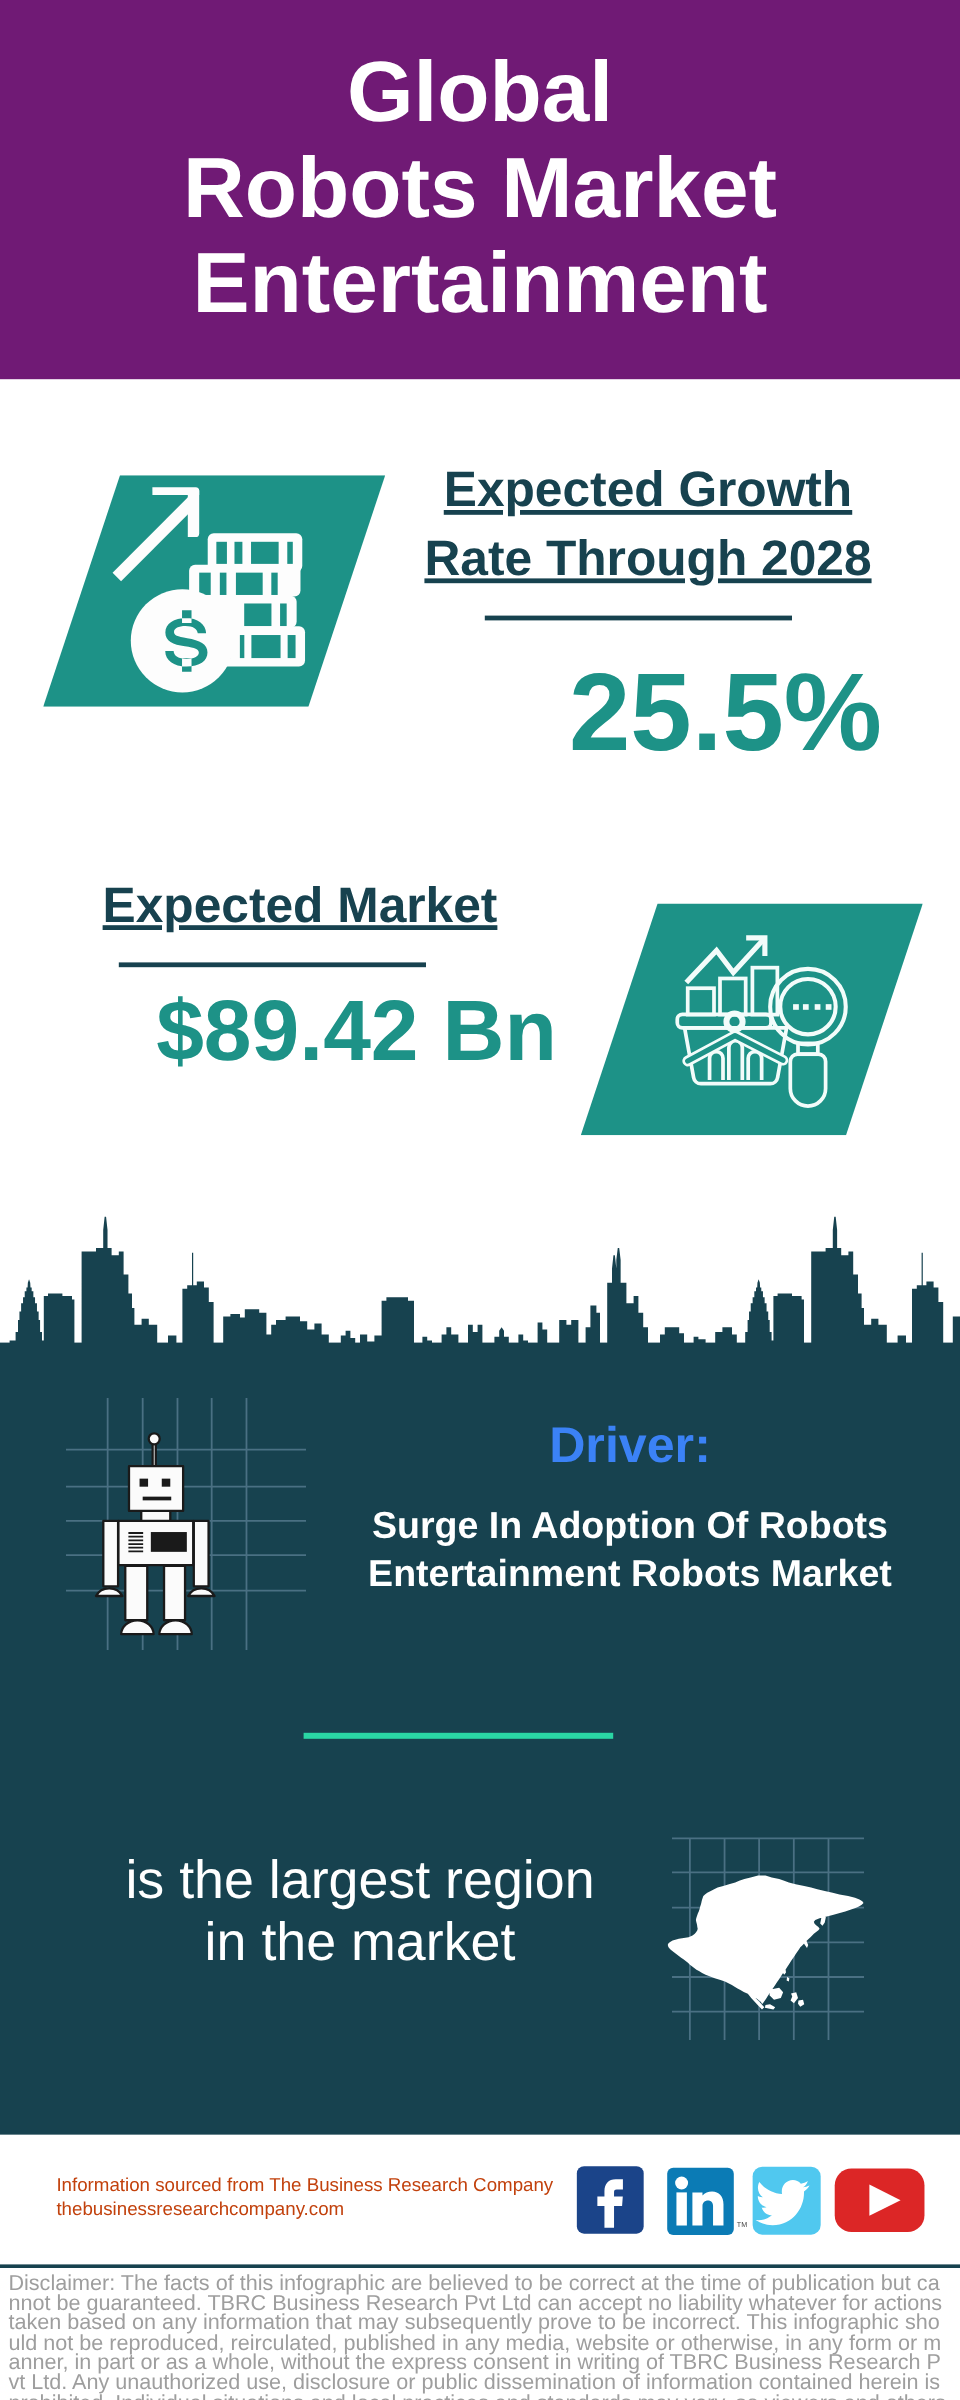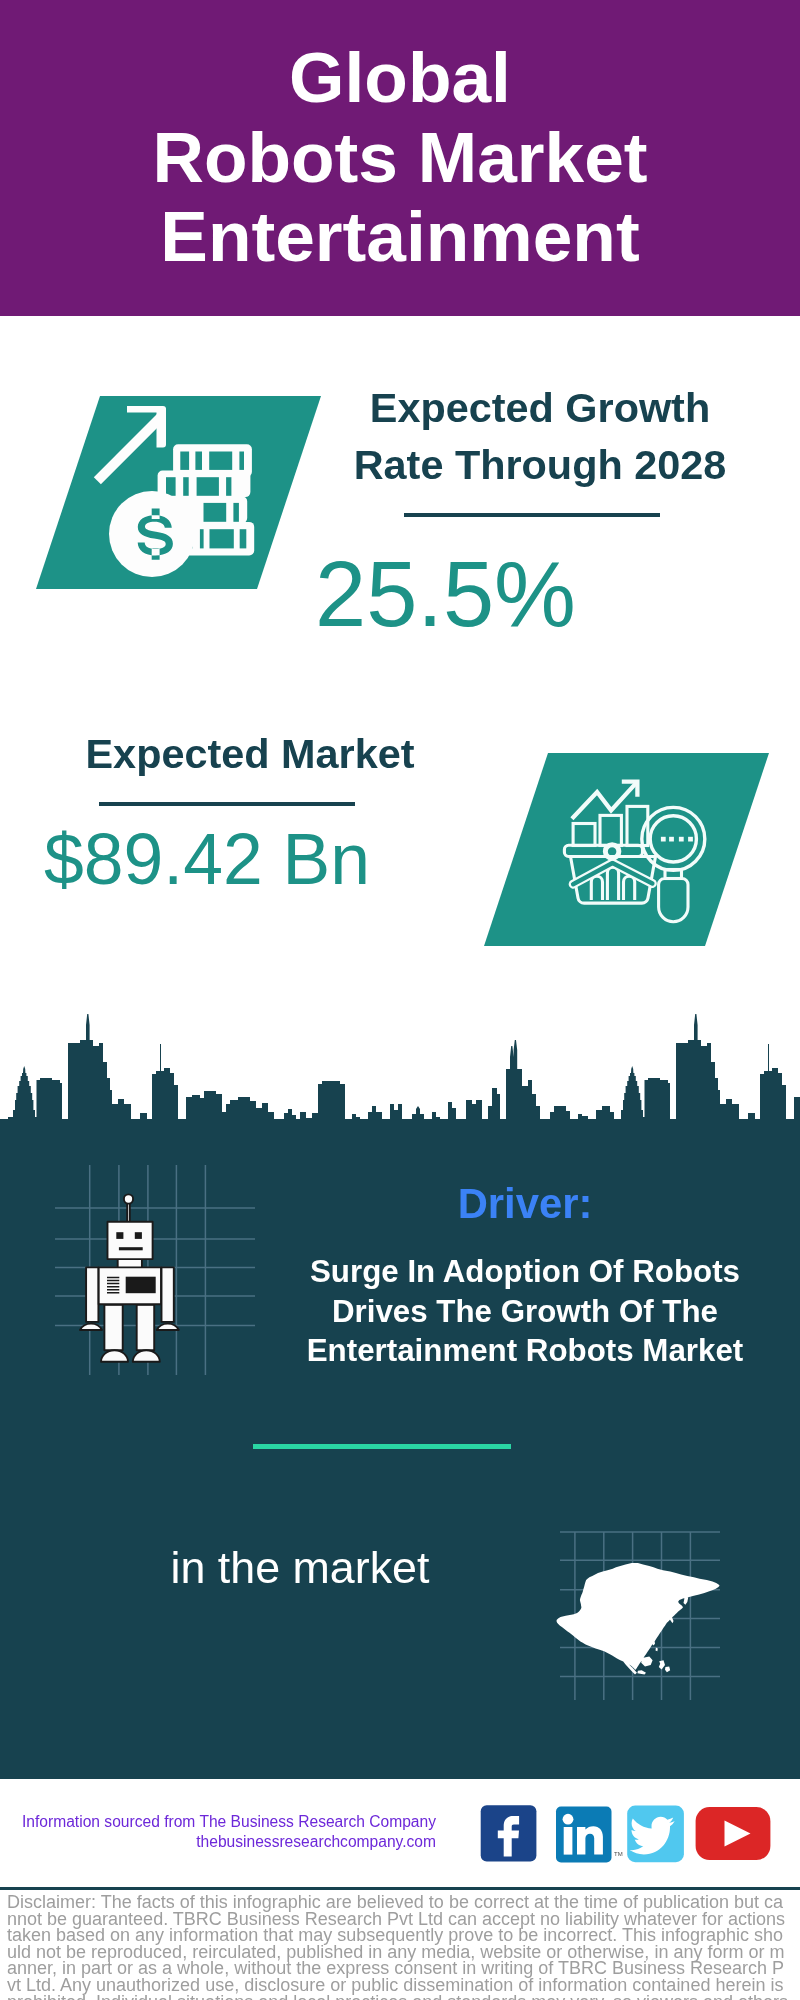--- a/index.html
+++ b/index.html
@@ -5,53 +5,53 @@
   html,body{margin:0;padding:0;}
   body{width:800px;height:2000px;background:#ffffff;font-family:"Liberation Sans",sans-serif;overflow:hidden;}
   .page{position:relative;width:800px;height:2000px;overflow:hidden;}
 
   
   .header{position:absolute;left:0;top:0;width:800px;height:316px;background:#701a75;padding-left:28px;}
   .title{position:absolute;left:0;top:38px;width:800px;text-align:center;color:#ffffff;
          font-size:71.3px;font-weight:bold;line-height:79.5px;letter-spacing:0px;}
 
   
-  .stat-head{color:#17424f;font-size:36px;font-weight:bold;line-height:44px;text-align:center;}
+  .stat-head{color:#17424f;font-size:36px;font-weight:bold;line-height:44px;text-align:center;text-decoration:underline;}
   .rule{height:5px;background:#17424f;}
   .stat-val{color:#1d9287;font-size:90px;font-weight:bold;line-height:92px;text-align:center;}
 
   .para{position:absolute;background:#1d9287;}
 
   
   .stat1-icon{left:36px;top:396px;width:285px;height:193px;}
   .stat1-text{position:absolute;left:330px;top:380px;width:420px;}
   .stat2-text{position:absolute;left:40px;top:726px;width:420px;}
   .stat2-icon{left:484px;top:753px;width:285px;height:193px;}
   .stat-head{color:#17424f;font-size:41.4px;font-weight:bold;line-height:57px;text-align:center;}
   .rule{height:4px;background:#17424f;width:256px;margin:19px auto 0 auto;position:relative;left:-8px;}
-  .stat-val{color:#1d9287;font-size:92px;font-weight:normal;line-height:96px;text-align:left;margin-top:29px;position:relative;left:-15px;}
+  .stat-val{color:#1d9287;font-size:92px;font-weight:bold;line-height:96px;text-align:right;margin-top:29px;position:relative;left:-15px;}
 
   
   .lower{position:absolute;left:0;top:1119px;width:800px;height:660px;background:#17424f;}
   .skyline{position:absolute;left:0;top:1010px;width:800px;height:160px;}
 
   .driver-text{position:absolute;left:275px;top:1182px;width:500px;text-align:center;}
   .driver-label{color:#3b82f6;font-size:41.8px;font-weight:bold;line-height:44px;}
   .driver-body{color:#ffffff;font-size:31.3px;font-weight:bold;line-height:39.5px;margin-top:26px;}
   .driver-icon{position:absolute;left:55px;top:1165px;width:200px;height:210px;}
   .mid-rule{position:absolute;left:253px;top:1444px;width:258px;height:5px;background:#2ad6a4;}
 
   .region-text{position:absolute;left:50px;top:1542px;width:500px;text-align:center;}
   .region-name{color:#30e9b2;font-size:42.6px;font-weight:bold;line-height:44px;}
   .region-body{color:#ffffff;font-size:44.8px;line-height:51px;margin-top:0px;}
   .region-icon{position:absolute;left:540px;top:1500px;width:200px;height:200px;}
 
   
   .footer{position:absolute;left:0;top:1779px;width:800px;height:221px;background:#ffffff;}
-  .source{position:absolute;left:22px;top:1812px;color:#6d28d9;font-size:15.6px;line-height:19.5px;text-align:right;}
+  .source{position:absolute;left:47px;top:1812px;color:#c2410c;font-size:15.6px;line-height:19.5px;}
   .footer-rule{position:absolute;left:0;top:1886.5px;width:800px;height:3px;background:#17424f;}
   .disclaimer{position:absolute;left:7px;top:1894px;width:786px;color:#9e9e9e;font-size:18px;line-height:16.6px;text-align:left;word-break:break-all;}
 </style>
 </head>
 <body>
 
 <div class="page">
 
   <div class="header">
     <div class="title">
@@ -161,21 +161,20 @@
       <rect x="70.7" y="111.7" width="30.0" height="16.5" fill="#1a1a1a"></rect>
       <g stroke="#1a1a1a" stroke-width="1.5">
         <path d="M52,112.5 H64.3 M52,115.6 H64.3 M52,118.6 H64.3 M52,121.7 H64.3 M52,124.7 H64.3 M52,127.8 H64.3"></path>
       </g>
     </g>
   </svg>
   <div class="driver-text">
     <div class="driver-label">Driver:</div>
     <div class="driver-body">
       <div>Surge In Adoption Of Robots</div>
-      <div>Drives The Growth Of The</div>
       <div>Entertainment Robots Market</div>
     </div>
   </div>
   <div class="mid-rule"></div>
 
   <div class="footer"></div>
   <div class="source">
     <div>Information sourced from The Business Research Company</div>
     <div>thebusinessresearchcompany.com</div>
   </div>
@@ -208,20 +207,21 @@
     <g>
       <rect x="695.6" y="1807.1" width="74.8" height="52.9" rx="14" fill="#dc2626"></rect>
       <polygon fill="#ffffff" points="724.5,1820.5 750.5,1833.5 724.5,1846.5"></polygon>
     </g>
   </svg>
   <div class="footer-rule"></div>
   <div class="disclaimer">Disclaimer: The facts of this infographic are believed to be correct at the time of publication but cannot be guaranteed. TBRC Business Research Pvt Ltd can accept no liability whatever for actions taken based on any information that may subsequently prove to be incorrect. This infographic should not be reproduced, reirculated, published in any media, website or otherwise, in any form or manner, in part or as a whole, without the express consent in writing of TBRC Business Research Pvt Ltd. Any unauthorized use, disclosure or public dissemination of information contained herein is prohibited. Individual situations and local practices and standards may vary, so viewers and others utilizing information contained within a presentation are free to adopt differing standards and approaches as they see fit.</div>
 
   <div class="region-text">
     <div class="region-body">
+      <div>is the largest region</div>
       <div>in the market</div>
     </div>
   </div>
   <svg class="region-icon" viewBox="0 0 200 200">
     <g stroke="#4a7083" stroke-width="1.5">
       <path d="M34.9,32 V200 M63.8,32 V200 M92.6,32 V200 M121.5,32 V200 M150.4,32 V200"></path>
       <path d="M20,32 H180 M20,60.3 H180 M20,89.7 H180 M20,118.6 H180 M20,147.5 H180 M20,176.4 H180"></path>
     </g>
     <path fill="#ffffff" d="M97.9,63.0 103.1,64.5 109.3,65.9 113.5,67.3 117.4,68.7 123.0,70.2 130.2,71.6 135.9,73.0 141.1,74.4 147.3,75.9 153.9,77.3 159.6,78.7 166.8,80.1 172.5,81.5 176.2,83.0 178.6,84.4 179.6,85.8 178.1,87.2 175.8,88.7 172.9,90.1 168.6,91.5 164.4,92.9 159.1,94.4 153.9,95.8 148.2,97.2 143.0,98.6 139.4,100.1 138.2,101.5 138.7,102.9 140.1,104.3 142.0,105.8 143.0,107.2 142.0,108.6 140.1,110.0 138.2,111.4 136.8,112.9 135.4,114.3 134.0,115.7 132.5,117.1 131.1,118.6 129.7,120.0 128.3,121.4 126.9,122.8 125.9,124.3 125.0,125.7 124.0,127.1 123.0,128.5 122.1,130.0 121.1,131.4 120.2,132.8 119.2,134.2 118.3,135.7 117.4,137.1 116.4,138.5 115.5,139.9 114.5,141.4 113.5,142.8 112.6,144.2 111.6,145.6 110.7,147.0 109.8,148.5 108.8,149.9 107.9,151.3 106.9,152.7 106.0,154.2 105.0,155.6 104.0,157.0 103.1,158.4 102.1,159.9 101.2,161.3 100.2,162.7 99.3,164.1 98.4,165.6 97.4,167.0 96.5,168.4 95.5,169.8 95.0,169.8 94.1,168.4 92.6,167.0 90.8,165.6 88.4,164.1 85.5,162.7 82.7,161.3 79.8,159.9 77.0,158.4 74.6,157.0 72.2,155.6 69.9,154.2 67.0,152.7 64.1,151.3 60.4,149.9 55.6,148.5 51.8,147.0 48.0,145.6 45.1,144.2 42.8,142.8 40.4,141.4 38.5,139.9 36.6,138.5 34.7,137.1 33.3,135.7 31.4,134.2 29.5,132.8 27.6,131.4 25.7,130.0 23.8,128.5 21.9,127.1 20.0,125.7 18.5,124.3 17.1,122.8 16.6,121.4 16.6,120.0 18.1,118.6 20.5,117.1 25.7,115.7 33.8,114.3 37.1,112.9 39.0,111.4 40.2,110.0 41.1,108.6 41.4,107.2 41.1,105.8 40.9,104.3 40.6,102.9 40.2,101.5 39.9,100.1 40.2,98.6 40.6,97.2 41.1,95.8 41.6,94.4 42.3,92.9 42.8,91.5 43.2,90.1 43.5,88.7 44.0,87.2 44.4,85.8 44.7,84.4 45.1,83.0 45.6,81.5 46.1,80.1 47.5,78.7 49.4,77.3 52.3,75.9 55.1,74.4 58.0,73.0 62.7,71.6 67.5,70.2 72.7,68.7 76.0,67.3 80.3,65.9 85.5,64.5 91.7,63.0 Z M143.0,92.5 146.8,93.9 148.2,97.7 147.3,102.0 145.4,104.8 143.5,102.9 144.4,98.6 142.5,95.8 Z M121.6,109.5 124.0,110.5 124.5,114.3 123.0,116.7 121.1,114.8 120.7,111.4 Z M126.9,107.2 129.2,109.5 130.6,113.8 132.1,117.6 133.5,120.9 132.5,123.3 130.2,120.0 128.3,115.7 126.9,111.9 125.4,108.6 Z M134.0,104.8 135.9,106.2 135.4,109.1 133.0,107.7 132.5,105.3 Z M112.1,139.0 114.5,139.9 115.0,143.7 113.5,145.6 111.6,142.8 Z M115.9,147.5 117.8,148.5 117.4,151.3 115.5,150.4 Z M83.6,158.4 88.4,163.7 93.6,168.9 96.9,172.7 95.0,174.6 90.8,170.3 86.0,165.1 82.2,160.3 Z M97.4,173.2 104.5,174.6 106.0,172.7 101.7,170.3 97.9,170.8 Z M102.1,158.0 109.3,156.5 112.6,160.3 110.7,165.1 105.0,166.5 101.2,162.7 Z M119.2,161.3 123.5,160.3 125.0,165.1 121.6,169.4 118.8,167.0 120.2,163.7 Z M125.4,167.0 129.2,166.5 130.2,170.3 126.9,172.2 125.0,169.8 Z"></path>
   </svg>

